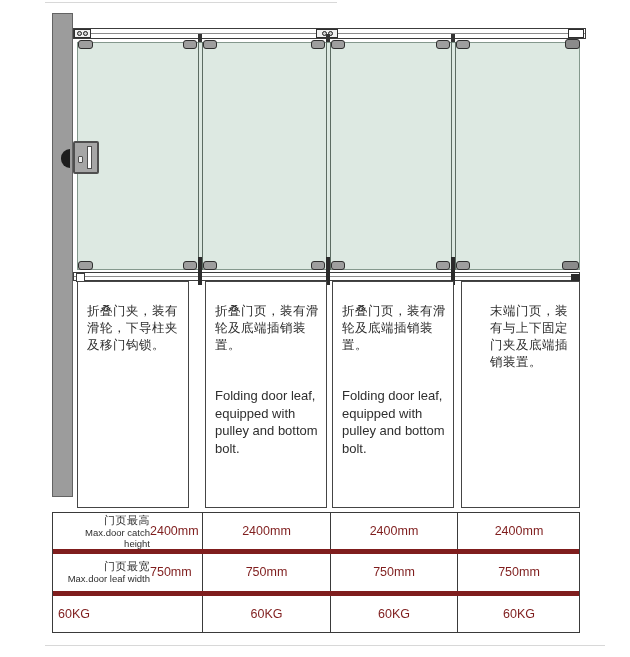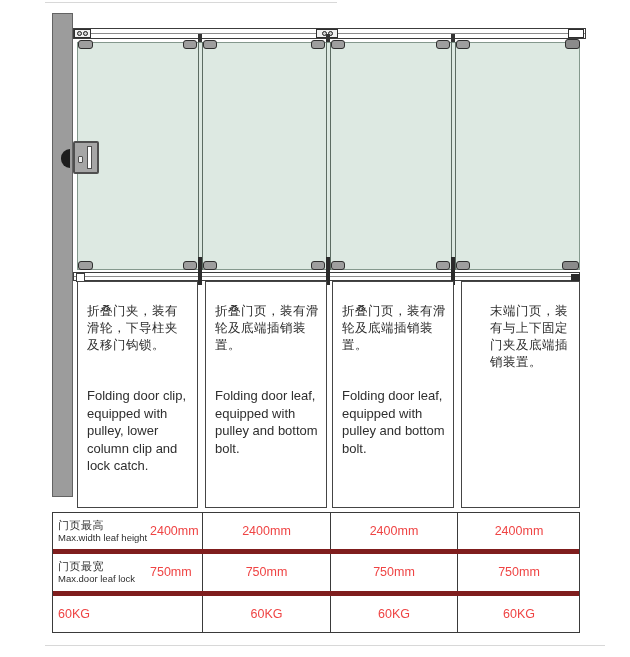--- a/index.html
+++ b/index.html
@@ -94,31 +94,31 @@
     letter-spacing: 0.5px;
   }
   .desc-en {
     margin-top: 33px; font-size: 13px; line-height: 17.5px; color: #2e2e2e;
   }
 
   
   .spec-table {
     left: 52px; top: 512px; width: 528px; height: 121px;
     border: 1px solid #3a3a3a; background: #ffffff;
-    display: flex; flex-direction: column;
+    display: flex; flex-direction: column; text-align: right;
   }
   .spec-row { display: grid; grid-template-columns: 149px 128px 127px 123px; flex: 1; }
   .spec-row + .spec-row { border-top: 5px solid #7f1d1d; }
   .spec-cell { display: flex; align-items: center; justify-content: center; }
   .spec-cell + .spec-cell { border-left: 1px solid #3a3a3a; }
   .spec-cell-first { justify-content: flex-start; padding-left: 5px; }
   .spec-label { width: 92px; }
   .spec-label-cn { font-size: 11px; line-height: 13px; letter-spacing: 0.5px; }
   .spec-label-en { font-size: 9.5px; line-height: 11px; color: #2e2e2e; }
-  .spec-value { font-size: 12.5px; color: #ef4444; }
+  .spec-value { font-size: 12.5px; color: #7f1d1d; }
 </style>
 </head>
 <body>
 
 <div class="canvas">
 
   <div class="abs" style="left:0;top:0;width:630px;height:281px;">
     <div class="abs faint-line" style="left:45px;top:2px;width:292px;"></div>
 
     <div class="abs wall-column"></div>
@@ -174,62 +174,61 @@
     <div class="abs bolt" style="left:451px;top:257px;height:28px;"></div>
     <div class="abs floor-guide"></div>
     <div class="abs end-bolt"></div>
 
     <div class="abs lock-knob"></div>
     <div class="abs lock-plate"></div>
     <div class="abs lock-slot"></div>
     <div class="abs lock-hole"></div>
   </div>
 
-  <div class="abs desc-box" style="left:77px;width:121px;">
+  <div class="abs desc-box" style="left:77px;width:112px;">
     <p class="desc-cn">折叠门夹，装有滑轮，下导柱夹及移门钩锁。</p>
-    <p class="desc-en">Folding door clip, equipped with pulley, lower column clip and lock catch.</p>
   </div>
   <div class="abs desc-box" style="left:205px;width:122px;">
     <p class="desc-cn">折叠门页，装有滑轮及底端插销装置。</p>
     <p class="desc-en">Folding door leaf, equipped with pulley and bottom bolt.</p>
   </div>
   <div class="abs desc-box" style="left:332px;width:122px;">
     <p class="desc-cn">折叠门页，装有滑轮及底端插销装置。</p>
     <p class="desc-en">Folding door leaf, equipped with pulley and bottom bolt.</p>
   </div>
   <div class="abs desc-box" style="left:461px;width:119px;padding-left:28px;">
     <p class="desc-cn">末端门页，装有与上下固定门夹及底端插销装置。</p>
   </div>
 
   <div class="abs spec-table">
 
     <div class="spec-row">
       <div class="spec-cell spec-cell-first">
         <div class="spec-label">
           <div class="spec-label-cn">门页最高</div>
-          <div class="spec-label-en">Max.width leaf height</div>
+          <div class="spec-label-en">Max.door catch height</div>
         </div>
         <span class="spec-value">2400mm</span>
       </div>
       <div class="spec-cell">
           <span class="spec-value">2400mm</span>
         </div>
       <div class="spec-cell">
           <span class="spec-value">2400mm</span>
         </div>
       <div class="spec-cell">
           <span class="spec-value">2400mm</span>
         </div>
     </div>
 
     <div class="spec-row">
       <div class="spec-cell spec-cell-first">
         <div class="spec-label">
           <div class="spec-label-cn">门页最宽</div>
-          <div class="spec-label-en">Max.door leaf lock</div>
+          <div class="spec-label-en">Max.door leaf width</div>
         </div>
         <span class="spec-value">750mm</span>
       </div>
       <div class="spec-cell">
           <span class="spec-value">750mm</span>
         </div>
       <div class="spec-cell">
           <span class="spec-value">750mm</span>
         </div>
       <div class="spec-cell">

